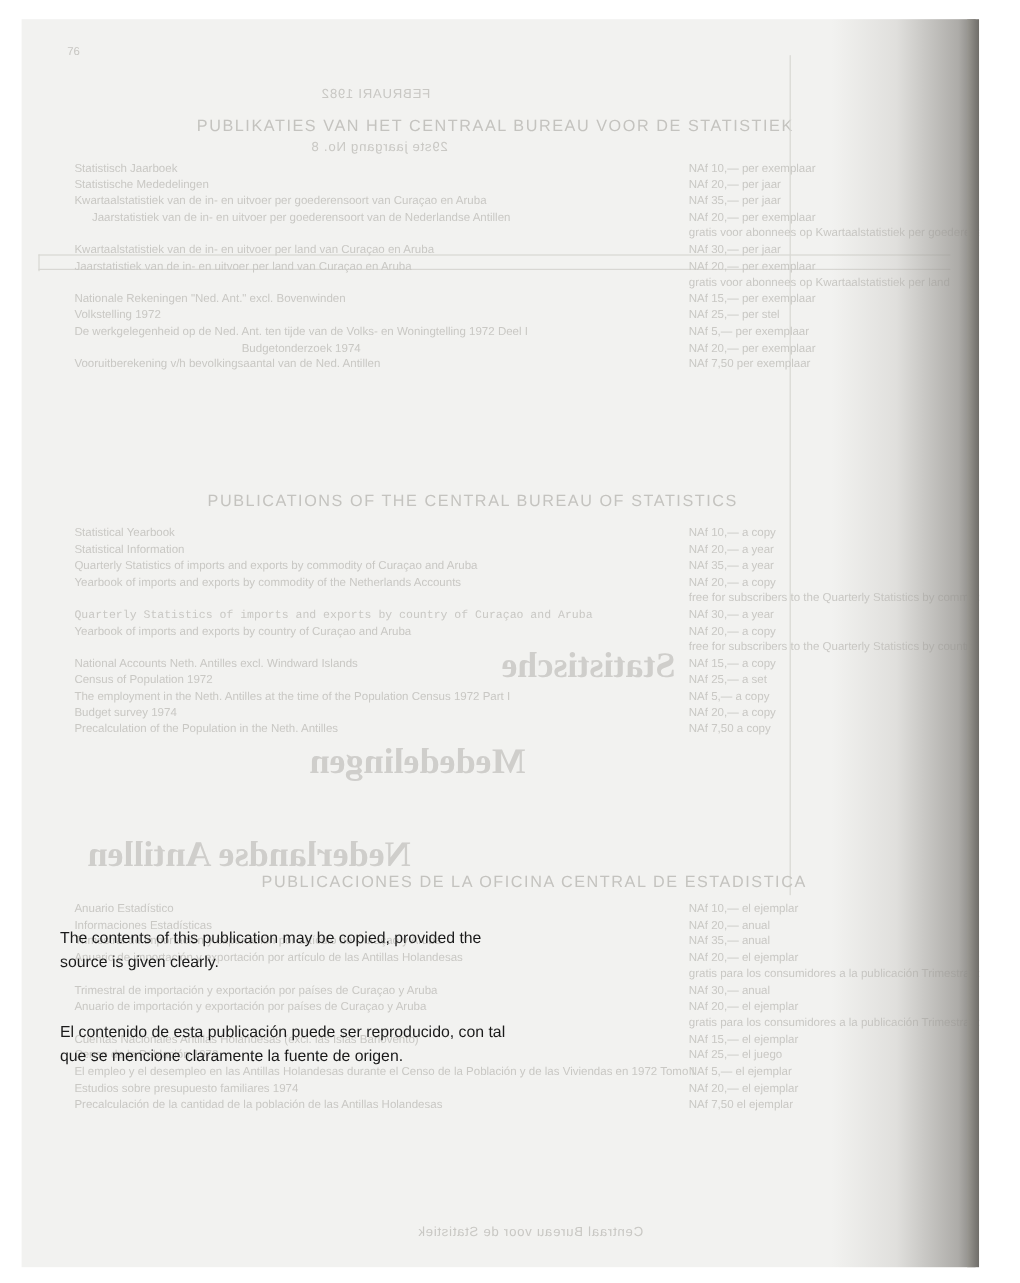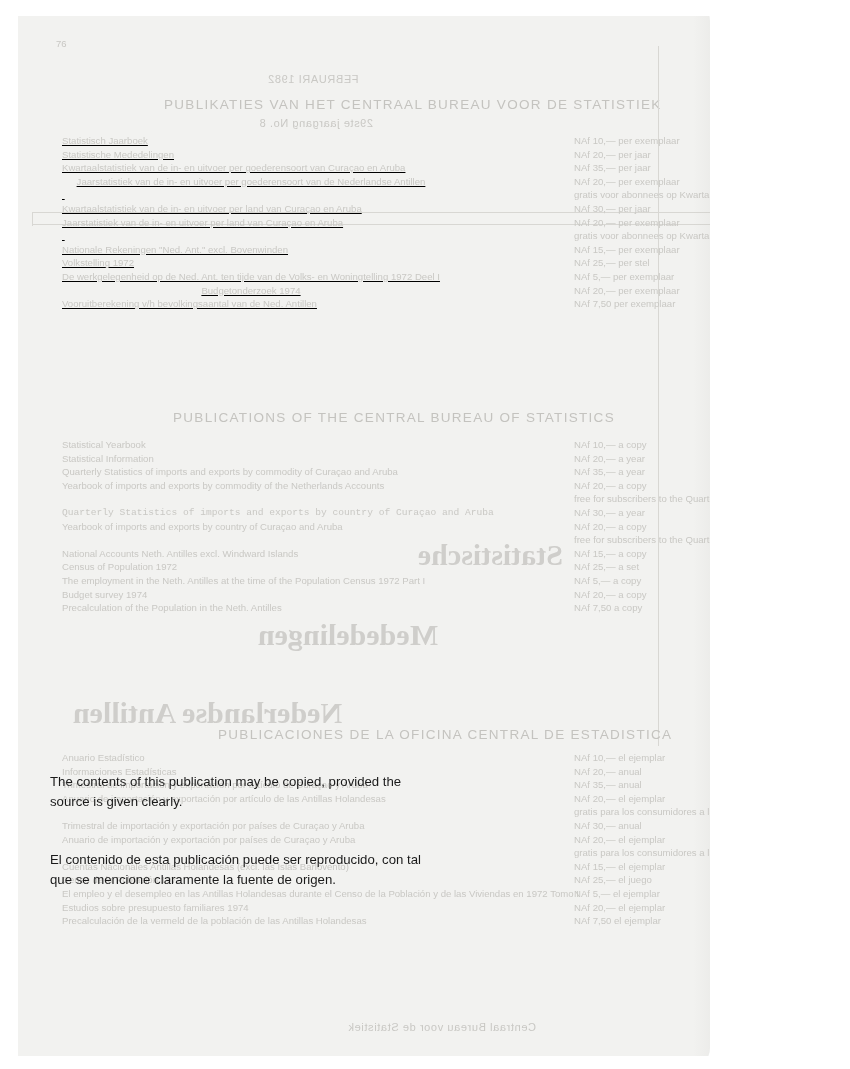--- a/index.html
+++ b/index.html
@@ -5,21 +5,21 @@
   html, body {
     margin: 0;
     padding: 0;
     background: #ffffff;
   }
   body {
     font-family: "Liberation Sans", sans-serif;
   }
   #page {
     position: relative;
-    width: 710px;
+    width: 850px;
     height: 1069px;
     overflow: hidden;
     background: #ffffff;
     border-radius: 21px;
   }
   
   .scan {
     position: absolute;
     left: 18px;
     top: 16px;
@@ -133,21 +133,21 @@
 
     <span class="ghost ghost-head" style="left:146px; top:80px;">PUBLIKATIES VAN HET CENTRAAL BUREAU VOOR DE STATISTIEK</span>
 
     <span class="ghost ghost-sub mirrored" style="left:208px; top:100px; width:180px; text-align:center;">29ste jaargang No. 8</span>
 
     <div class="ghost-rule" style="left:14px; top:196px; width:760px;"></div>
     <div class="ghost-rule" style="left:14px; top:208px; width:760px;"></div>
     <div class="ghost-vrule" style="left:640px; top:30px; height:700px;"></div>
     <div class="ghost-vrule" style="left:14px; top:196px; height:14px;"></div>
 
-    <div id="nl-titles" style="position:absolute; left:44px; top:118px;text-decoration:underline;">
+    <div id="nl-titles" style="position:absolute; left:44px; top:118px;">
         <div class="ghost-line ghost-body" style="color: rgb(201, 200, 196); font-size: 9.6px; line-height: 1.42; white-space: nowrap; min-height: 13px;">Statistisch Jaarboek</div>
         <div class="ghost-line ghost-body" style="color: rgb(201, 200, 196); font-size: 9.6px; line-height: 1.42; white-space: nowrap; min-height: 13px;">Statistische Mededelingen</div>
         <div class="ghost-line ghost-body" style="color: rgb(201, 200, 196); font-size: 9.6px; line-height: 1.42; white-space: nowrap; min-height: 13px;">Kwartaalstatistiek van de in- en uitvoer per goederensoort van Curaçao en Aruba</div>
         <div class="ghost-line ghost-body" style="color: rgb(201, 200, 196); font-size: 9.6px; line-height: 1.42; white-space: nowrap; min-height: 13px; text-align: center;">Jaarstatistiek van de in- en uitvoer per goederensoort van de Nederlandse Antillen</div>
         <div class="ghost-line ghost-body" style="color: rgb(201, 200, 196); font-size: 9.6px; line-height: 1.42; white-space: nowrap; min-height: 13px;">&nbsp;</div>
         <div class="ghost-line ghost-body" style="color: rgb(201, 200, 196); font-size: 9.6px; line-height: 1.42; white-space: nowrap; min-height: 13px;">Kwartaalstatistiek van de in- en uitvoer per land van Curaçao en Aruba</div>
         <div class="ghost-line ghost-body" style="color: rgb(201, 200, 196); font-size: 9.6px; line-height: 1.42; white-space: nowrap; min-height: 13px;">Jaarstatistiek van de in- en uitvoer per land van Curaçao en Aruba</div>
         <div class="ghost-line ghost-body" style="color: rgb(201, 200, 196); font-size: 9.6px; line-height: 1.42; white-space: nowrap; min-height: 13px;">&nbsp;</div>
         <div class="ghost-line ghost-body" style="color: rgb(201, 200, 196); font-size: 9.6px; line-height: 1.42; white-space: nowrap; min-height: 13px;">Nationale Rekeningen "Ned. Ant." excl. Bovenwinden</div>
         <div class="ghost-line ghost-body" style="color: rgb(201, 200, 196); font-size: 9.6px; line-height: 1.42; white-space: nowrap; min-height: 13px;">Volkstelling 1972</div>
@@ -214,21 +214,21 @@
         <div class="ghost-line ghost-body" style="color: rgb(201, 200, 196); font-size: 9.6px; line-height: 1.42; white-space: nowrap; min-height: 13px;">Trimestral de importación y exportación por artículo de Curaçao y Aruba</div>
         <div class="ghost-line ghost-body" style="color: rgb(201, 200, 196); font-size: 9.6px; line-height: 1.42; white-space: nowrap; min-height: 13px;">Anuario de importación y exportación por artículo de las Antillas Holandesas</div>
         <div class="ghost-line ghost-body" style="color: rgb(201, 200, 196); font-size: 9.6px; line-height: 1.42; white-space: nowrap; min-height: 13px;">&nbsp;</div>
         <div class="ghost-line ghost-body" style="color: rgb(201, 200, 196); font-size: 9.6px; line-height: 1.42; white-space: nowrap; min-height: 13px;">Trimestral de importación y exportación por países de Curaçao y Aruba</div>
         <div class="ghost-line ghost-body" style="color: rgb(201, 200, 196); font-size: 9.6px; line-height: 1.42; white-space: nowrap; min-height: 13px;">Anuario de importación y exportación por países de Curaçao y Aruba</div>
         <div class="ghost-line ghost-body" style="color: rgb(201, 200, 196); font-size: 9.6px; line-height: 1.42; white-space: nowrap; min-height: 13px;">&nbsp;</div>
         <div class="ghost-line ghost-body" style="color: rgb(201, 200, 196); font-size: 9.6px; line-height: 1.42; white-space: nowrap; min-height: 13px;">Cuentas Nacionales Antillas Holandesas (excl. las Islas Barlovento)</div>
         <div class="ghost-line ghost-body" style="color: rgb(201, 200, 196); font-size: 9.6px; line-height: 1.42; white-space: nowrap; min-height: 13px;">Censo de la Población 1972</div>
         <div class="ghost-line ghost-body" style="color: rgb(201, 200, 196); font-size: 9.6px; line-height: 1.42; white-space: nowrap; min-height: 13px;">El empleo y el desempleo en las Antillas Holandesas durante el Censo de la Población y de las Viviendas en 1972 Tomo I</div>
         <div class="ghost-line ghost-body" style="color: rgb(201, 200, 196); font-size: 9.6px; line-height: 1.42; white-space: nowrap; min-height: 13px;">Estudios sobre presupuesto familiares 1974</div>
-        <div class="ghost-line ghost-body" style="color: rgb(201, 200, 196); font-size: 9.6px; line-height: 1.42; white-space: nowrap; min-height: 13px;">Precalculación de la vermeld de la población de las Antillas Holandesas</div>
+        <div class="ghost-line ghost-body" style="color: rgb(201, 200, 196); font-size: 9.6px; line-height: 1.42; white-space: nowrap; min-height: 13px;">Precalculación de la cantidad de la población de las Antillas Holandesas</div>
       </div>
     <div id="es-prices" style="position:absolute; left:556px; top:735px;">
         <div class="ghost-line ghost-price" style="color: rgb(201, 200, 196); font-size: 9.6px; line-height: 1.42; white-space: nowrap; min-height: 13px;">NAf 10,— el ejemplar</div>
         <div class="ghost-line ghost-price" style="color: rgb(201, 200, 196); font-size: 9.6px; line-height: 1.42; white-space: nowrap; min-height: 13px;">NAf 20,— anual</div>
         <div class="ghost-line ghost-price" style="color: rgb(201, 200, 196); font-size: 9.6px; line-height: 1.42; white-space: nowrap; min-height: 13px;">NAf 35,— anual</div>
         <div class="ghost-line ghost-price" style="color: rgb(201, 200, 196); font-size: 9.6px; line-height: 1.42; white-space: nowrap; min-height: 13px;">NAf 20,— el ejemplar</div>
         <div class="ghost-line ghost-price" style="color: rgb(201, 200, 196); font-size: 9.6px; line-height: 1.42; white-space: nowrap; min-height: 13px;">gratis para los consumidores a la publicación Trimestral por artículos</div>
         <div class="ghost-line ghost-price" style="color: rgb(201, 200, 196); font-size: 9.6px; line-height: 1.42; white-space: nowrap; min-height: 13px;">NAf 30,— anual</div>
         <div class="ghost-line ghost-price" style="color: rgb(201, 200, 196); font-size: 9.6px; line-height: 1.42; white-space: nowrap; min-height: 13px;">NAf 20,— el ejemplar</div>
         <div class="ghost-line ghost-price" style="color: rgb(201, 200, 196); font-size: 9.6px; line-height: 1.42; white-space: nowrap; min-height: 13px;">gratis para los consumidores a la publicación Trimestral por países</div>

